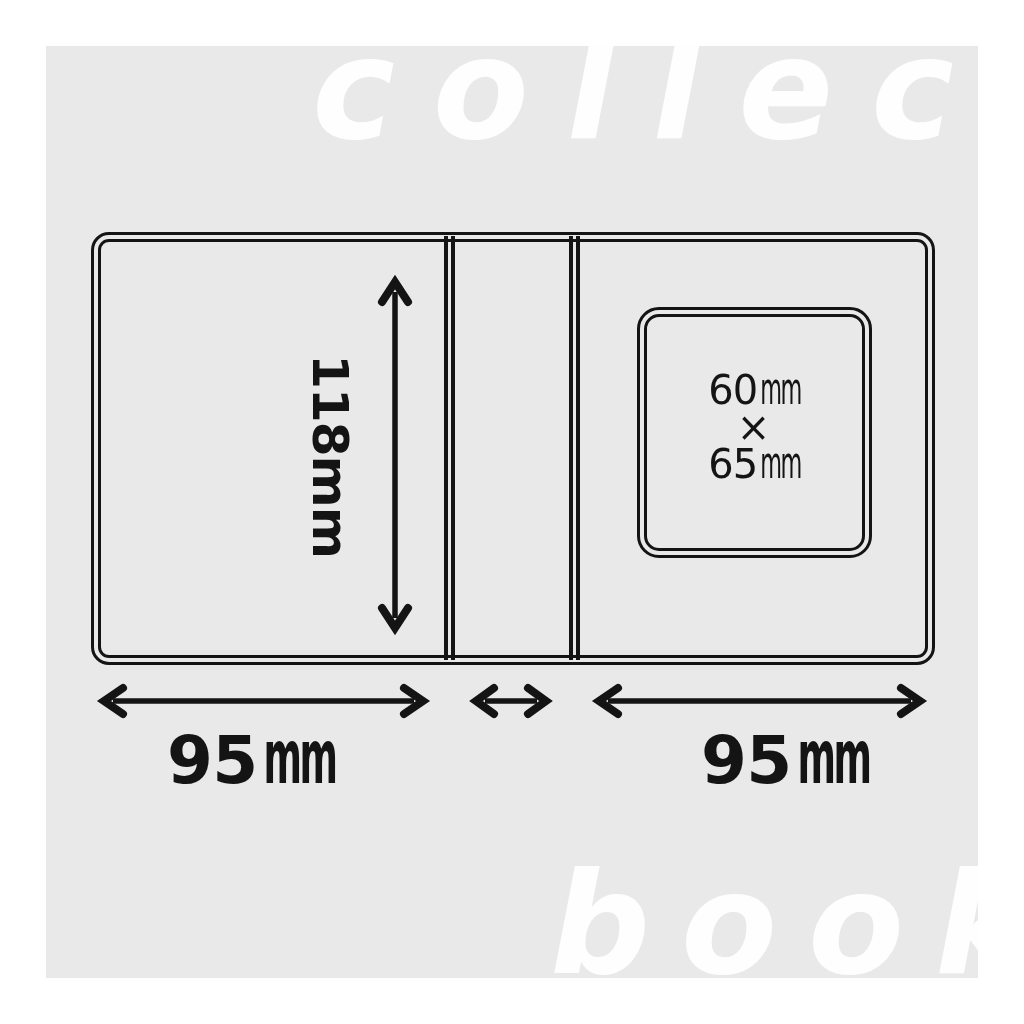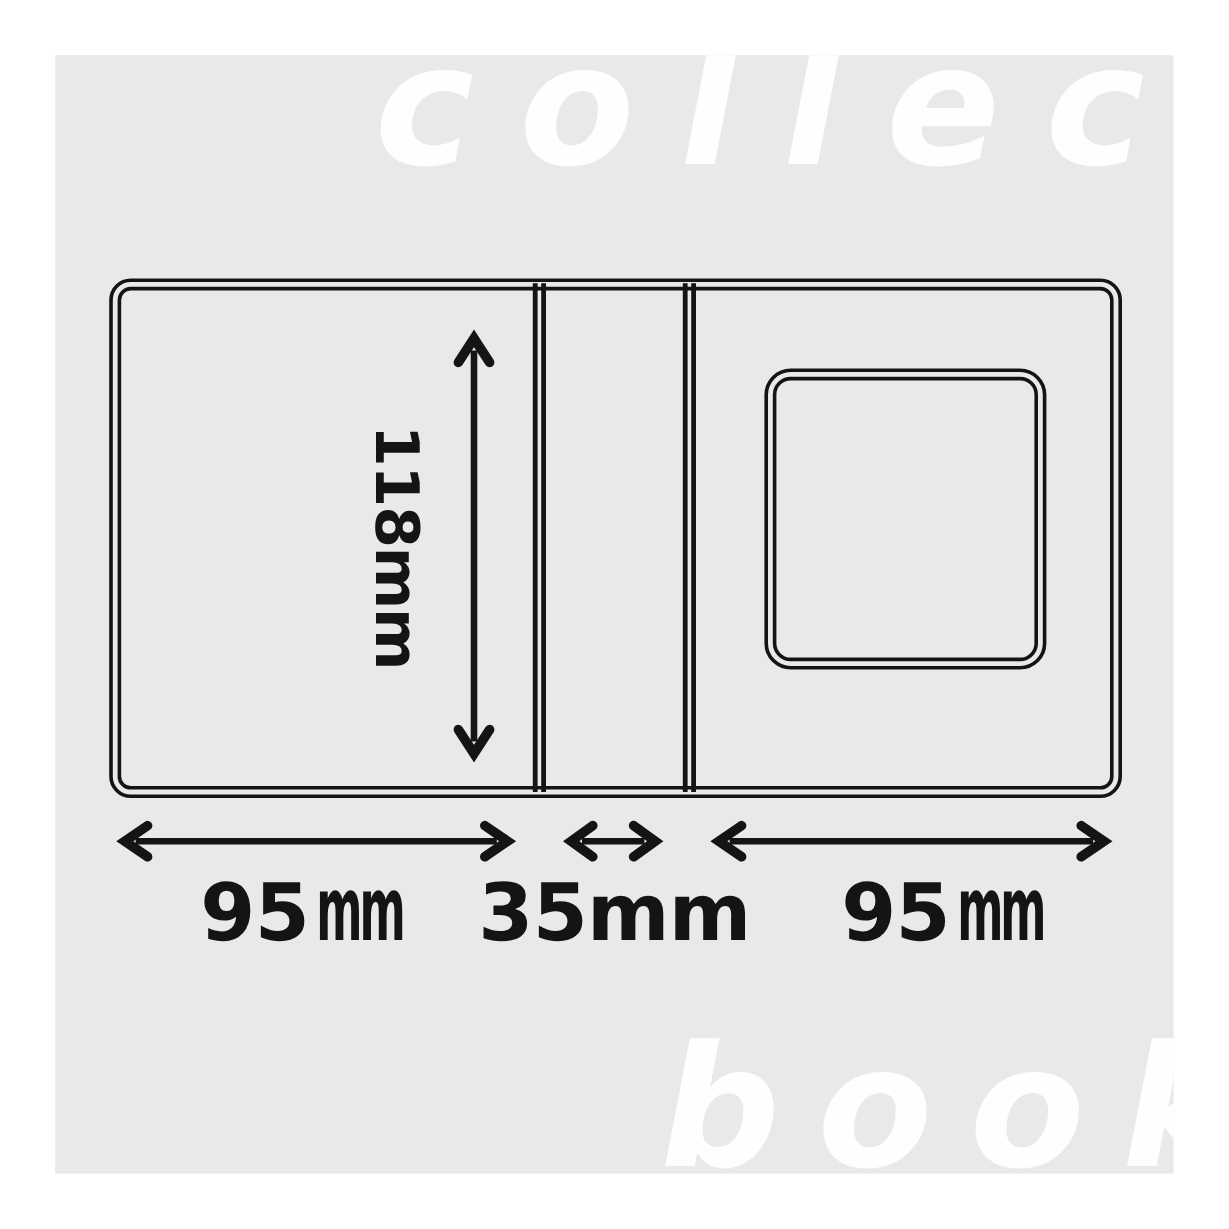--- a/index.html
+++ b/index.html
@@ -98,24 +98,30 @@
       <path class="shaft" d="M608 701 L911 701"></path>
       <path class="head" d="M618 688 L599 701 L618 714"></path>
       <path class="head" d="M901 688 L920 701 L901 714"></path>
     </g>
   </svg>
 
   <div class="dim v-label">
     <span>118</span><span>mm</span>
   </div>
 
+  <div class="dim window-label">
+    <div>
+      <span>60</span><span class="unit-sq">mm</span>
+    </div>
+    <div>×</div>
+    <div>
+      <span>65</span><span class="unit-sq">mm</span>
+    </div>
+  </div>
 
   <div class="dim h-label h-label-left">
     <span>95</span><span class="unit-sq">mm</span>
-  </div>
-  <div class="dim h-label h-label-spine">
-    <span>35</span><span>mm</span>
   </div>
   <div class="dim h-label h-label-right">
     <span>95</span><span class="unit-sq">mm</span>
   </div>
 
 </div>
 
 </body></html>

